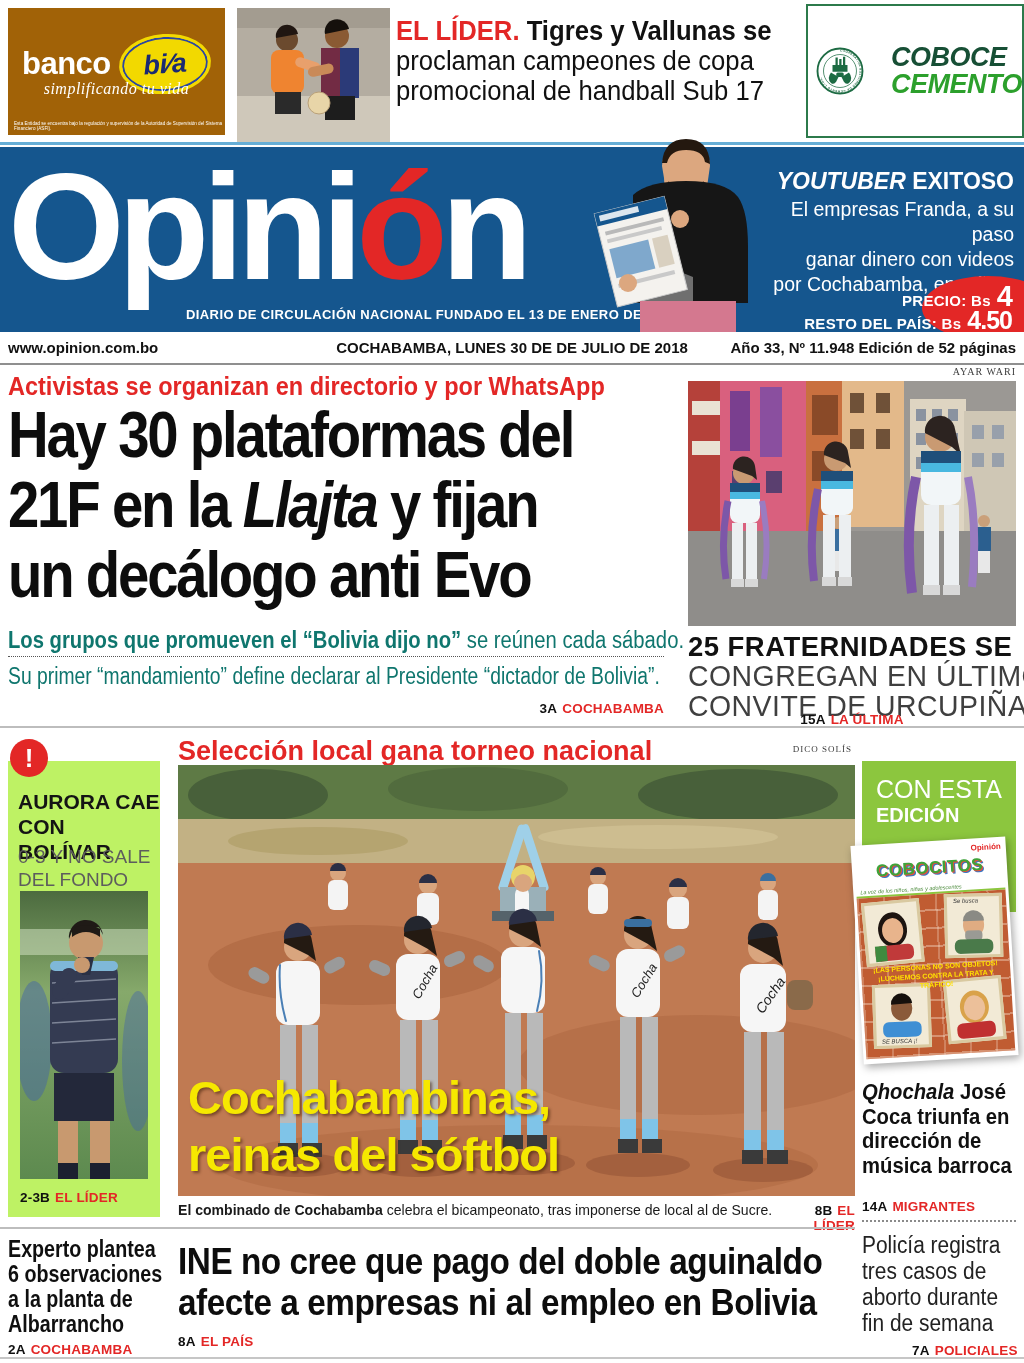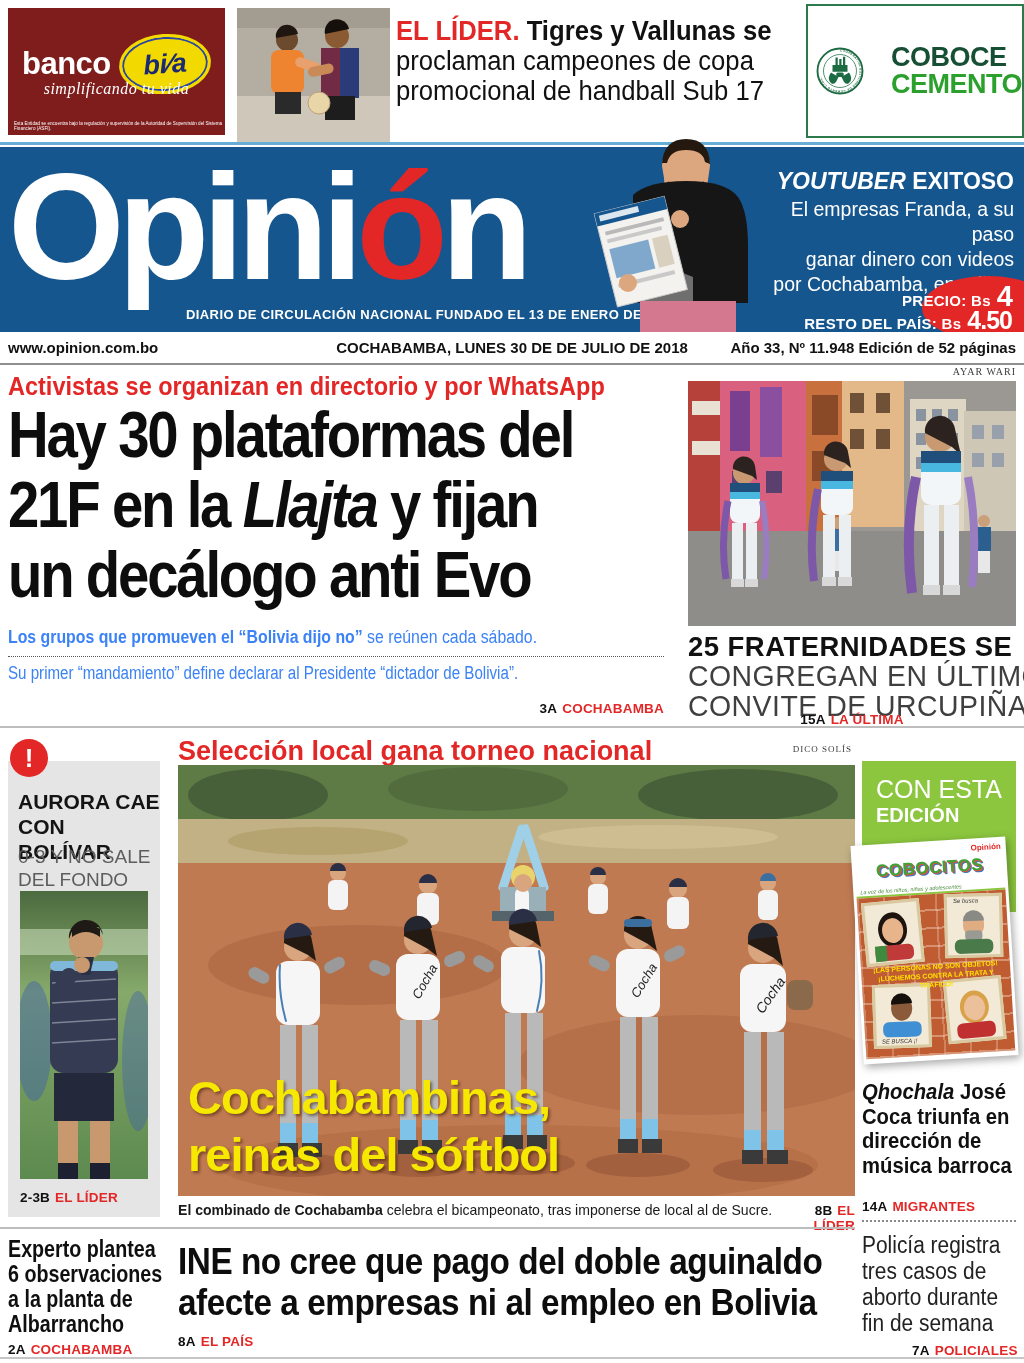--- a/index.html
+++ b/index.html
@@ -12,21 +12,21 @@
   .i{font-style:italic;}
   .right{text-align:right;}
   .red{color:#e32726;}
   .pref{font-size:13.5px;font-weight:bold;color:#101010;letter-spacing:.2px;}
   .pref .sec{color:#e32726;padding-left:5px;}
   .rule{background:#bdbdbd;height:2px;}
   .dotrule{border-top:2px dotted #8a8a8a;height:0;}
   svg{display:block;}
 
   
-  .bisa-ad{left:8px;top:8px;width:217px;height:127px;background:#7f1d1d;text-decoration:underline;}
+  .bisa-ad{left:8px;top:8px;width:217px;height:127px;background:#a16207;text-decoration:underline;}
   .bisa-row{position:absolute;left:14px;top:26px;display:flex;align-items:center;}
   .bisa-banco{font-size:31px;font-weight:bold;color:#fff;letter-spacing:-.5px;}
   .bisa-oval{margin-left:8px;width:86px;height:54px;background:#f2d900;border-radius:50%;
              display:flex;align-items:center;justify-content:center;transform:rotate(-4deg);
              border:3px solid #f2d900;box-shadow:0 0 0 2px #2b47a1 inset;}
   .bisa-oval span{font-size:27px;font-weight:bold;font-style:italic;color:#1b2a72;}
   .bisa-tag{position:absolute;left:0;right:0;top:72px;text-align:center;color:#fff;
             font-family:"Liberation Serif",serif;font-style:italic;font-size:16px;letter-spacing:.5px;}
   .bisa-disc{position:absolute;left:6px;bottom:4px;color:#fff;font-size:4.6px;}
   .lider-promo{left:396px;top:16px;width:430px;font-size:27px;line-height:30px;font-weight:bold;}
@@ -50,29 +50,29 @@
   .price-row .val{font-size:29px;margin-left:6px;letter-spacing:-1px;}
 
   
   .folio{left:0;top:332px;width:1024px;height:31px;border-bottom:2px solid #8f8f8f;background:#fff;}
   .folio div{position:absolute;top:7px;font-size:15px;font-weight:bold;}
 
   
   .kicker{color:#e32726;font-weight:bold;}
   .lead-kicker{left:8px;top:372px;font-size:25px;}
   .lead-hl{left:8px;top:400px;font-size:64px;line-height:70px;font-weight:bold;letter-spacing:-2.5px;color:#0d0d0d;}
-  .deck{font-size:18px;color:#3b82f6;}
+  .deck{font-size:23px;color:#0f766e;}
   .ayar{right:8px;top:366px;font-family:"Liberation Serif",serif;font-size:10px;letter-spacing:1px;color:#3c3c3c;}
   .urcu-hl1{left:688px;top:631px;font-size:28px;font-weight:bold;letter-spacing:.5px;color:#111;}
   .urcu-hl2{left:688px;top:661px;font-size:29px;line-height:30px;color:#3f3f3f;letter-spacing:.5px;}
 
   
   .warn{left:10px;top:739px;width:38px;height:38px;border-radius:50%;background:#e32726;color:#fff;
         font-size:26px;font-weight:bold;text-align:center;line-height:38px;z-index:3;}
-  .beige{left:8px;top:761px;width:152px;height:456px;background:#e5e5e5;}
+  .beige{left:8px;top:761px;width:152px;height:456px;background:#bef264;}
   .aur-title{position:absolute;left:10px;top:28px;font-size:21px;line-height:25px;font-weight:bold;color:#141414;}
   .aur-sub{position:absolute;left:10px;top:84px;font-size:19px;line-height:23px;color:#5d5d5d;width:140px;}
   .aur-ref{position:absolute;left:12px;top:429px;}
   .sb-kicker{left:178px;top:736px;font-size:27px;}
   .dico{right:172px;top:744px;font-family:"Liberation Serif",serif;font-size:9px;letter-spacing:1px;color:#3c3c3c;}
   .sb-photo{left:178px;top:765px;width:677px;height:431px;overflow:hidden;}
   .sb-ol{position:absolute;left:10px;color:#f6e800;font-size:47px;font-weight:bold;letter-spacing:-1px;
          text-shadow:2px 2px 3px rgba(60,30,10,.55);white-space:nowrap;}
   .sb-cap{left:178px;top:1202px;width:625px;font-size:14.5px;color:#1a1a1a;}
   .sb-ref{left:770px;top:1203px;width:85px;text-align:right;}
@@ -158,21 +158,21 @@
       <g fill="#1d6b43">
         <rect x="22" y="24" width="20" height="9"></rect>
         <rect x="26" y="14" width="3" height="11"></rect>
           <rect x="31" y="16" width="3" height="9"></rect>
           <rect x="36" y="13" width="3" height="12"></rect>
         <path d="M20,34 q-6,8 0,14 q4,3 7,-2 l3,-6 z"></path>
         <path d="M44,34 q6,8 0,14 q-4,3 -7,-2 l-3,-6 z"></path>
         <rect x="27" y="34" width="10" height="6" rx="2"></rect>
       </g>
     </svg>
-    <div style="margin-left:27px;">
+    <div style="margin-left:27px;font-style:italic;">
       <div class="coboce-name" style="color:#174f35;">COBOCE</div>
       <div class="coboce-name" style="color:#2ca02c;">CEMENTO</div>
     </div>
   </div>
 
   <div class="abs top-rule"></div>
 
   <div class="abs mast"></div>
 
   <div class="abs logo">

